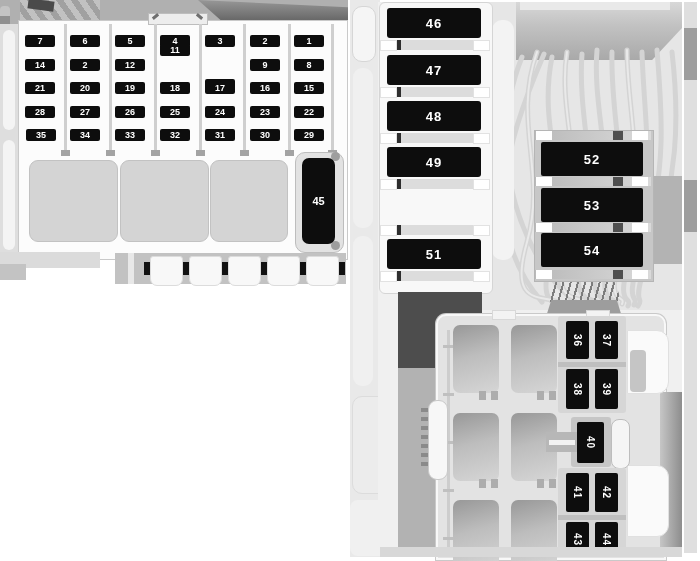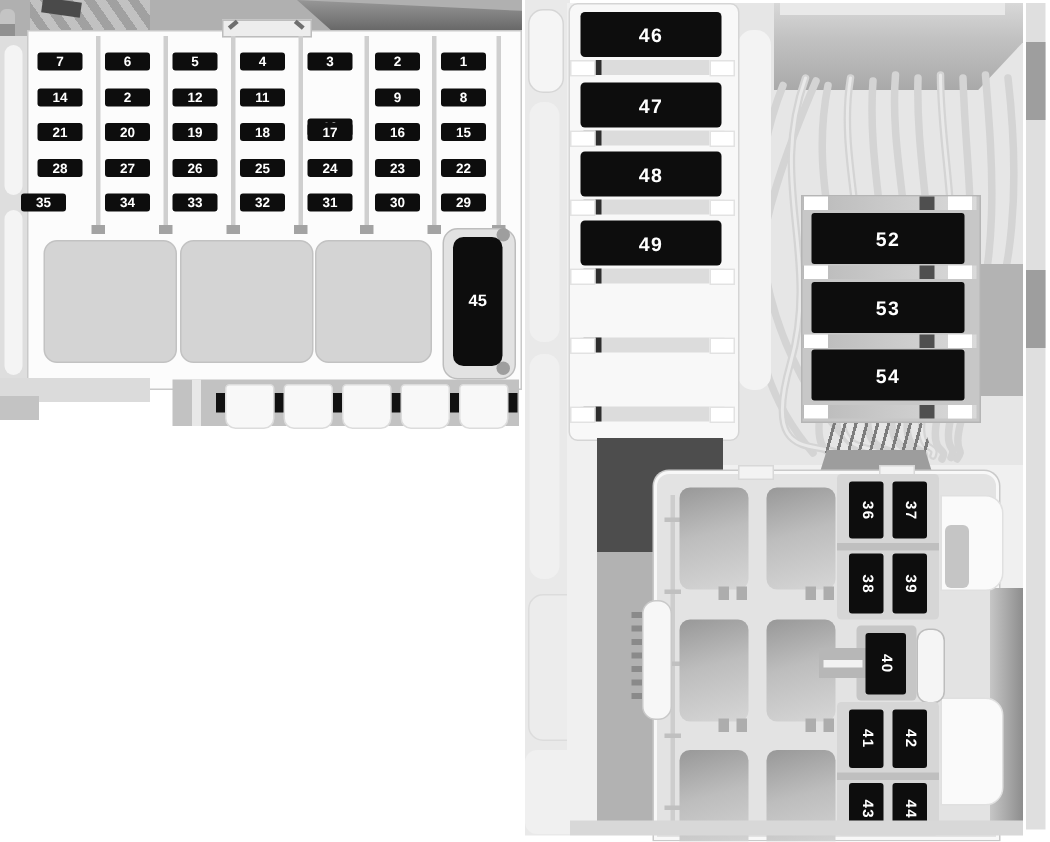--- a/index.html
+++ b/index.html
@@ -73,42 +73,42 @@
   <div class="fuse fg" style="left:70px;top:35px;">6</div>
   <div class="fuse fg" style="left:115px;top:35px;">5</div>
   <div class="fuse fg" style="left:160px;top:35px;">4</div>
   <div class="fuse fg" style="left:205px;top:35px;">3</div>
   <div class="fuse fg" style="left:250px;top:35px;">2</div>
   <div class="fuse fg" style="left:294px;top:35px;">1</div>
 
   <div class="fuse fg" style="left:25px;top:59px;">14</div>
   <div class="fuse fg" style="left:70px;top:59px;">2</div>
   <div class="fuse fg" style="left:115px;top:59px;">12</div>
-  <div class="fuse fg" style="left:160px;top:59px;">11</div>
+  <div class="fuse fg" style="left:160px;top:44px;">11</div>
   <div class="fuse fg" style="left:205px;top:59px;margin-top:20px;">10</div>
   <div class="fuse fg" style="left:250px;top:59px;">9</div>
   <div class="fuse fg" style="left:294px;top:59px;">8</div>
 
   <div class="fuse fg" style="left:25px;top:82px;">21</div>
   <div class="fuse fg" style="left:70px;top:82px;">20</div>
   <div class="fuse fg" style="left:115px;top:82px;">19</div>
   <div class="fuse fg" style="left:160px;top:82px;">18</div>
   <div class="fuse fg" style="left:205px;top:82px;">17</div>
   <div class="fuse fg" style="left:250px;top:82px;">16</div>
   <div class="fuse fg" style="left:294px;top:82px;">15</div>
 
   <div class="fuse fg" style="left:25px;top:106px;">28</div>
   <div class="fuse fg" style="left:70px;top:106px;">27</div>
   <div class="fuse fg" style="left:115px;top:106px;">26</div>
   <div class="fuse fg" style="left:160px;top:106px;">25</div>
   <div class="fuse fg" style="left:205px;top:106px;">24</div>
   <div class="fuse fg" style="left:250px;top:106px;">23</div>
   <div class="fuse fg" style="left:294px;top:106px;">22</div>
 
-  <div class="fuse fg" style="left:14px;top:129px;">35</div>
+  <div class="fuse fg" style="left:26px;top:129px;">35</div>
   <div class="fuse fg" style="left:70px;top:129px;">34</div>
   <div class="fuse fg" style="left:115px;top:129px;">33</div>
   <div class="fuse fg" style="left:160px;top:129px;">32</div>
   <div class="fuse fg" style="left:205px;top:129px;">31</div>
   <div class="fuse fg" style="left:250px;top:129px;">30</div>
   <div class="fuse fg" style="left:294px;top:129px;">29</div>
 
   <div class="relayL" style="left:29px;top:160px;width:87px;"></div>
   <div class="relayL" style="left:120px;top:160px;width:87px;"></div>
   <div class="relayL" style="left:210px;top:160px;width:76px;"></div>
@@ -186,20 +186,21 @@
   <div class="tabw" style="left:380px;top:179px;"></div>
   <div class="tabw" style="left:473px;top:179px;"></div>
   <div class="tabw" style="left:380px;top:225px;"></div>
   <div class="tabw" style="left:473px;top:225px;"></div>
   <div class="tabw" style="left:380px;top:271px;"></div>
   <div class="tabw" style="left:473px;top:271px;"></div>
   <div class="fuse bigf" style="left:387px;top:8px;">46</div>
   <div class="fuse bigf" style="left:387px;top:55px;">47</div>
   <div class="fuse bigf" style="left:387px;top:101px;">48</div>
   <div class="fuse bigf" style="left:387px;top:147px;">49</div>
+  <div class="fuse bigf" style="left:387px;top:239px;">51</div>
 
   <div class="abs" style="left:650px;top:176px;width:32px;height:88px;background:#b3b3b3;"></div>
   <div class="abs" style="left:534px;top:130px;width:118px;height:150px;background:#c7c7c7;border:1px solid #b5b5b5;"></div>
   <div class="bar54" style="top:131px;"></div>
   <div class="bar54" style="top:177px;"></div>
   <div class="bar54" style="top:223px;"></div>
   <div class="bar54" style="top:270px;"></div>
   <div class="clip54" style="left:536px;top:131px;"></div>
   <div class="clip54" style="left:632px;top:131px;"></div>
   <div class="clip54" style="left:536px;top:177px;"></div>

